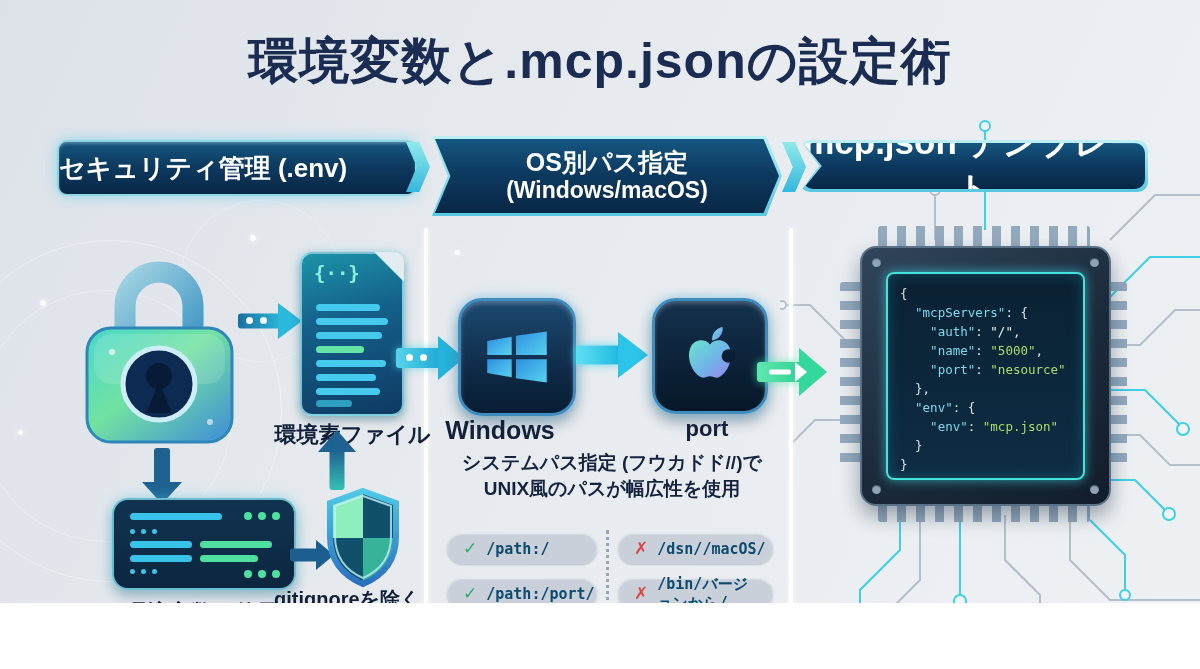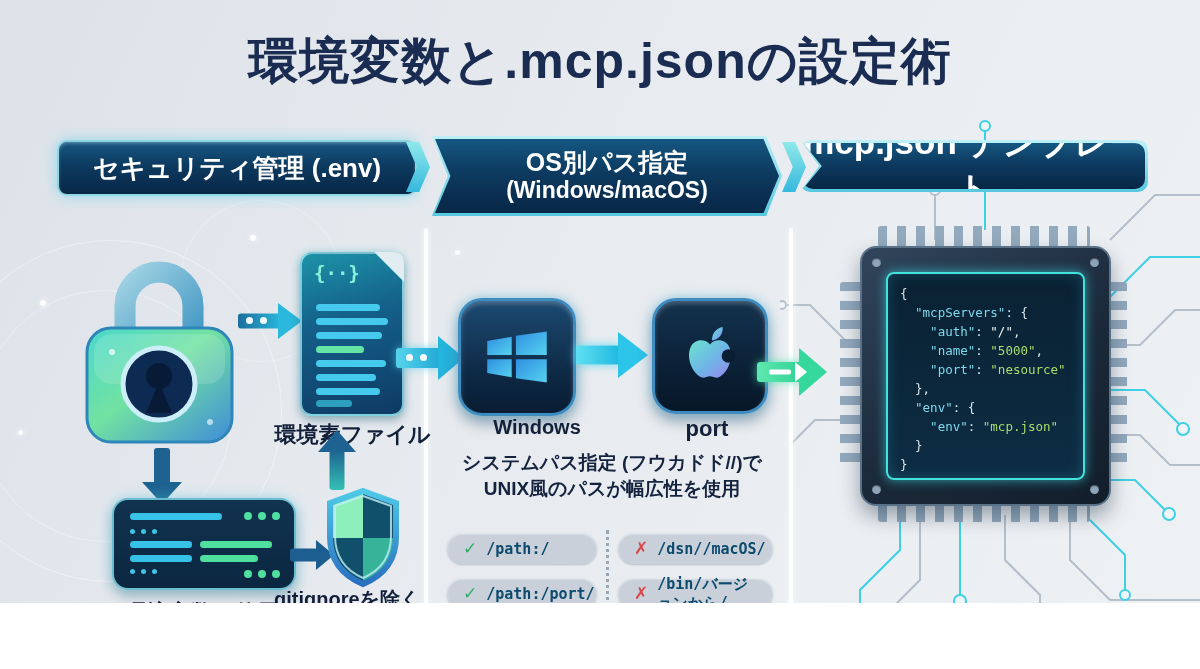--- a/index.html
+++ b/index.html
@@ -16,21 +16,21 @@
   .circuit-svg{position:absolute;pointer-events:none;}
 
   
   .title{
     position:absolute;left:0;top:28px;width:100%;text-align:center;
     font-size:50px;font-weight:800;color:#1a2c52;letter-spacing:1px;
   }
 
   
   .banner{
-    position:absolute;display:flex;align-items:center;justify-content:center;
+    position:absolute;display:flex;align-items:center;
     color:#fff;font-weight:700;text-align:center;
   }
   .banner-plain{
     background:linear-gradient(180deg,#155781 0%,#0d3a60 45%,#082746 100%);
     border:2px solid rgba(155,232,240,.9);border-radius:10px;
     box-shadow:0 0 14px rgba(80,205,235,.55), inset 0 2px 3px rgba(255,255,255,.25);
   }
   .chev{position:absolute;clip-path:polygon(0 0,55% 0,100% 50%,55% 100%,0 100%,45% 50%);}
   .banner-clip-outer{position:absolute;background:linear-gradient(180deg,#bdf0f6,#56c8e0);}
   .banner-clip-inner{
@@ -322,21 +322,21 @@
           <stop offset="0" stop-color="#2f8fe0"></stop>
             <stop offset="1" stop-color="#56d2f0"></stop>
         </linearGradient>
       </defs>
       <polygon points="4,15 27,11 27,28 4,28" fill="url(#gWin)"></polygon>
       <polygon points="31,10 60,6 60,28 31,28" fill="url(#gWin)"></polygon>
       <polygon points="4,32 27,32 27,49 4,45" fill="url(#gWin)"></polygon>
       <polygon points="31,32 60,32 60,54 31,50" fill="url(#gWin)"></polygon>
     </svg>
   </div>
-  <div class="icon-label" style="left:481px;top:416px;width:112px;font-size:20px;">Windows</div>
+  <div class="icon-label" style="left:444px;top:416px;width:112px;font-size:25px;">Windows</div>
 
   <div class="arrow-r" style="left:576px;top:332px;width:72px;height:46px;">
     <div class="shaft" style="width:44px;height:19px;background:linear-gradient(90deg,#5fe0f2,#1fb8e0);box-shadow:0 0 10px rgba(70,215,240,.8);"></div>
     <div class="head" style="width:30px;background:#2cc4e8;filter:drop-shadow(0 0 6px rgba(70,215,240,.8));"></div>
   </div>
 
   <div class="os-card" style="left:652px;top:298px;width:110px;height:110px;background:linear-gradient(180deg,#14324e 0%,#0a1e33 70%,#071728 100%);">
     <svg width="62" height="66" viewBox="0 0 64 68">
       <defs>
         <linearGradient id="gApl" x1="0" y1="0" x2="1" y2="1">

